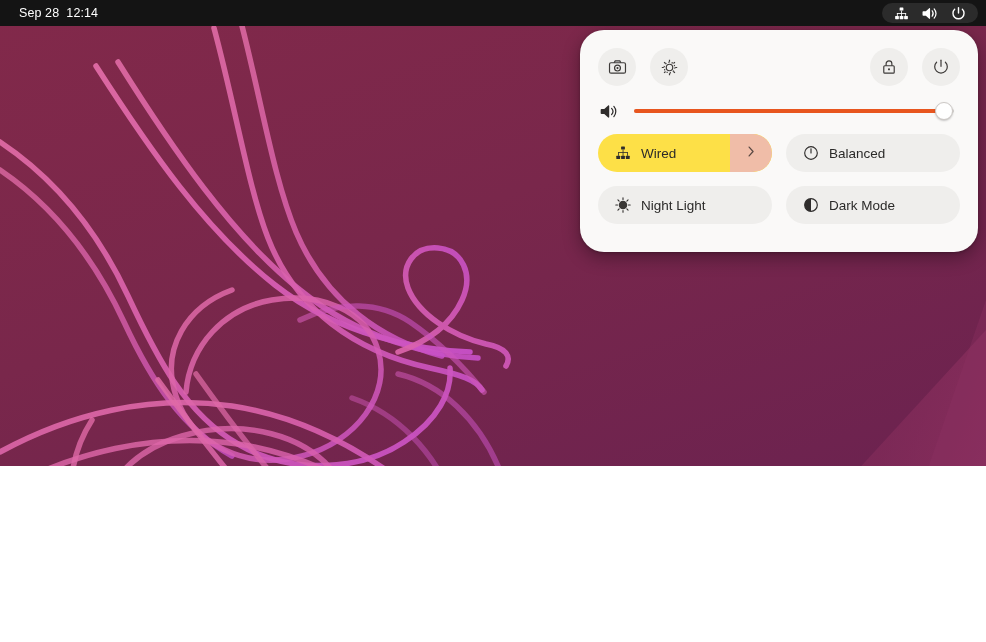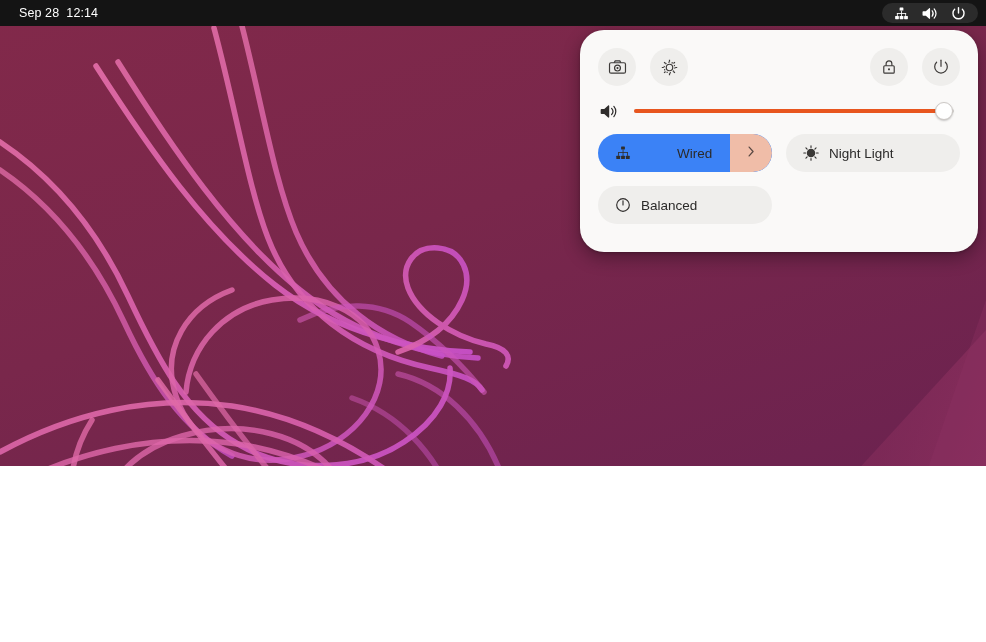--- a/index.html
+++ b/index.html
@@ -145,21 +145,21 @@
     align-items:center;
     padding-left:16px;
     font-size:13.5px;
     color:#2b2a29;
     border:none;
     cursor:pointer;
     position:relative;
     overflow:hidden;
     text-align:left;
   }
-  .tile.active { background:#3b82f6;gap:36px; }
+  .tile.active { background:#fde047; }
   .tile .tile-icon {
     width:18px; height:18px;
     display:flex; align-items:center; justify-content:center;
     margin-right:9px;
     flex:0 0 auto;
   }
   .tile .tile-label { white-space:nowrap; }
   .tile .tile-arrow {
     position:absolute;
     right:0; top:0; bottom:0;
@@ -362,37 +362,46 @@
           <span>
             <svg width="12" height="15" viewBox="0 0 12 16" fill="none" stroke="#5b4a44" stroke-width="1.35" stroke-linecap="round" stroke-linejoin="round">
               <path d="M4 3.3L8.2 8 4 12.7"></path>
             </svg>
           </span>
         </span>
       </button>
 
       <button class="tile">
         <span class="tile-icon">
+          <svg width="16" height="16" viewBox="0 0 18 18" fill="none" stroke="#2f2d2c" stroke-width="1.3">
+            <circle cx="9" cy="9" r="7.1"></circle>
+            <path d="M9 9V4.3" stroke-linecap="round"></path>
+          </svg>
+        </span>
+        <span class="tile-label">Balanced</span>
+      </button>
+
+      <button class="tile">
+        <span class="tile-icon">
           <svg width="16" height="16" viewBox="0 0 18 18" fill="#2f2d2c">
             <path d="M9 4.2a4.8 4.8 0 000 9.6 4.8 4.8 0 000-9.6z" opacity="0.95"></path>
             <g stroke="#2f2d2c" stroke-width="1.25" stroke-linecap="round">
               <path d="M9 0.9v1.9M9 15.2v1.9M17.1 9h-1.9M2.8 9H0.9"></path>
               <path d="M14.7 3.3l-1.35 1.35M4.65 13.35L3.3 14.7M14.7 14.7l-1.35-1.35M4.65 4.65L3.3 3.3"></path>
             </g>
           </svg>
         </span>
         <span class="tile-label">Night Light</span>
       </button>
 
       <button class="tile">
         <span class="tile-icon">
-          <svg width="16" height="16" viewBox="0 0 18 18" fill="none" stroke="#2f2d2c" stroke-width="1.3">
-            <circle cx="9" cy="9" r="7.1"></circle>
-            <path d="M9 9V4.3" stroke-linecap="round"></path>
+          <svg width="16" height="16" viewBox="0 0 18 18" fill="none">
+            <circle cx="9" cy="9" r="7.1" stroke="#2f2d2c" stroke-width="1.35"></circle>
+            <path d="M9 1.9a7.1 7.1 0 000 14.2z" fill="#2f2d2c"></path>
           </svg>
         </span>
-        <span class="tile-label">Balanced</span>
+        <span class="tile-label">Dark Mode</span>
       </button>
-
 
     </div>
   </div>
 </div>
 
 </body></html>

